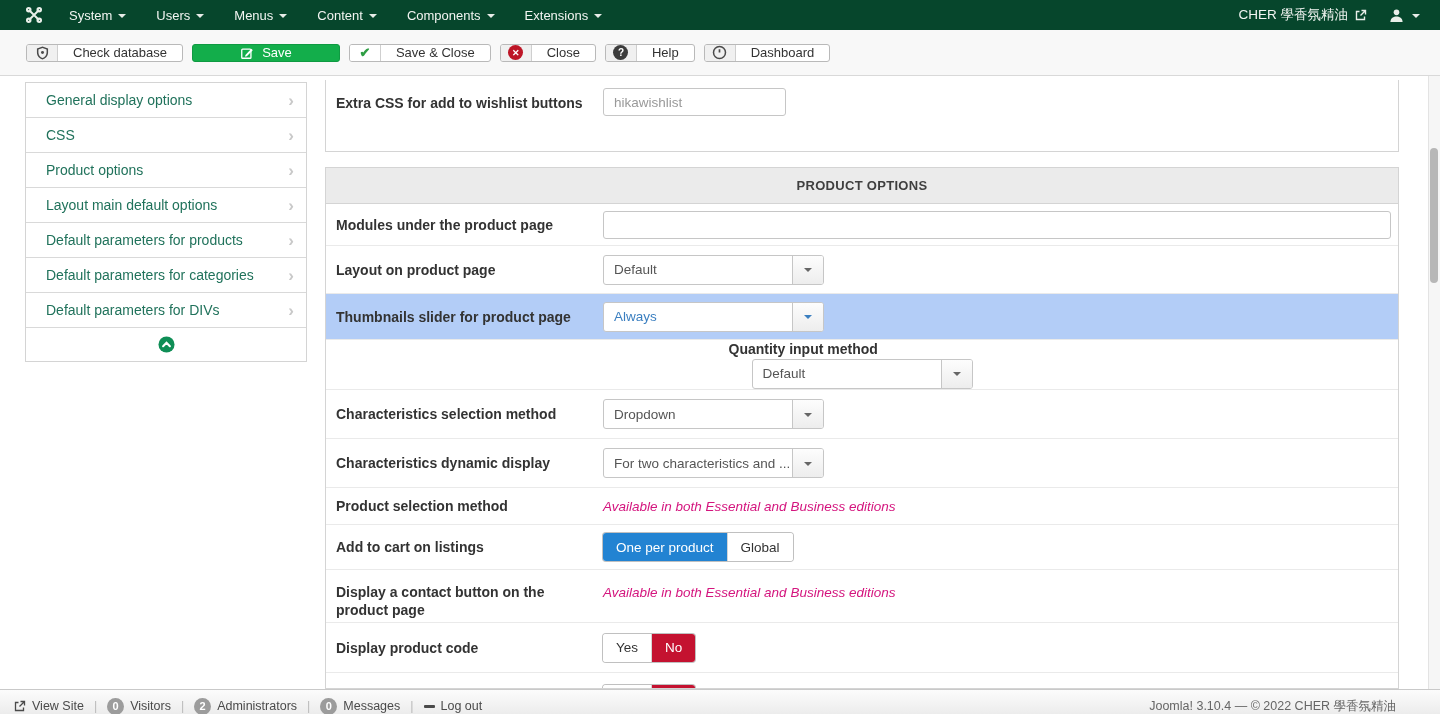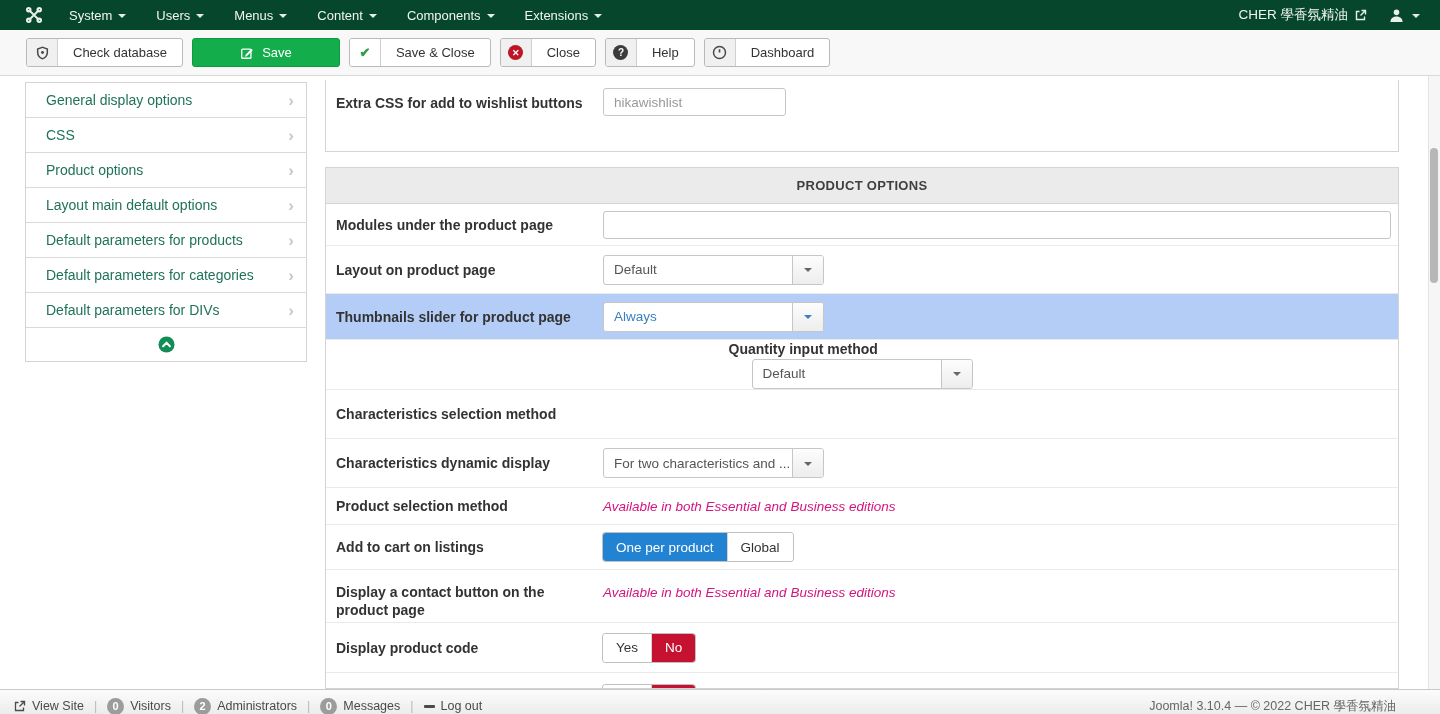--- a/index.html
+++ b/index.html
@@ -16,21 +16,21 @@
   .caret { width:0; height:0; border-left:4px solid transparent; border-right:4px solid transparent;
            border-top:4px solid #e7ece8; margin-top:1px; }
   .nav-right { margin-left:auto; display:flex; align-items:center; gap:22px; }
   .site-link { color:#f2f5f2; font-size:13.5px; display:flex; align-items:center; gap:7px; cursor:pointer; }
   .user-menu { display:flex; align-items:center; gap:8px; cursor:pointer; padding-right:6px; }
 
   
   #toolbar { position:absolute; top:30px; left:0; width:1440px; height:46px;
              background:#f8f8f8; border-bottom:1px solid #d9d9d9;
              display:flex; align-items:center; padding-left:26px; gap:9px; }
-  .tb-btn { display:inline-flex; align-items:stretch; height:29px; background:#fff;
+  .tb-btn { display:inline-flex; align-items:stretch; height:18px; background:#fff;
             border:1px solid #b9b9b9; border-radius:3px; overflow:hidden; font-size:13px;
             color:#333; cursor:pointer; }
   .tb-ic { width:31px; background:#f0f0f0; border-right:1px solid #cfcfcf;
            display:flex; align-items:center; justify-content:center; }
   .tb-lbl { padding:0 15px; display:flex; align-items:center; white-space:nowrap; }
   .tb-btn.save { background:#13ae4b; border-color:#0f9a42; color:#fff; width:148px;
                  justify-content:center; align-items:center; gap:8px; }
   .circle-ic { width:15px; height:15px; border-radius:50%; display:inline-flex;
                align-items:center; justify-content:center; font-size:10px; font-weight:bold; color:#fff; }
 
@@ -286,20 +286,28 @@
         <span class="val">Default</span>
         <span class="dd">
             <span class="caret"></span>
           </span>
       </span>
     </div>
   </div>
 
   <div class="frow" style="min-height:49px;">
     <div class="flabel">Characteristics selection method</div>
+    <div class="fvalue">
+      <span class="chosen">
+        <span class="val">Dropdown</span>
+        <span class="dd">
+            <span class="caret"></span>
+          </span>
+      </span>
+    </div>
   </div>
 
   <div class="frow" style="min-height:49px;">
     <div class="flabel">Characteristics dynamic display</div>
     <div class="fvalue">
       <span class="chosen">
         <span class="val">For two characteristics and ...</span>
         <span class="dd">
             <span class="caret"></span>
           </span>

